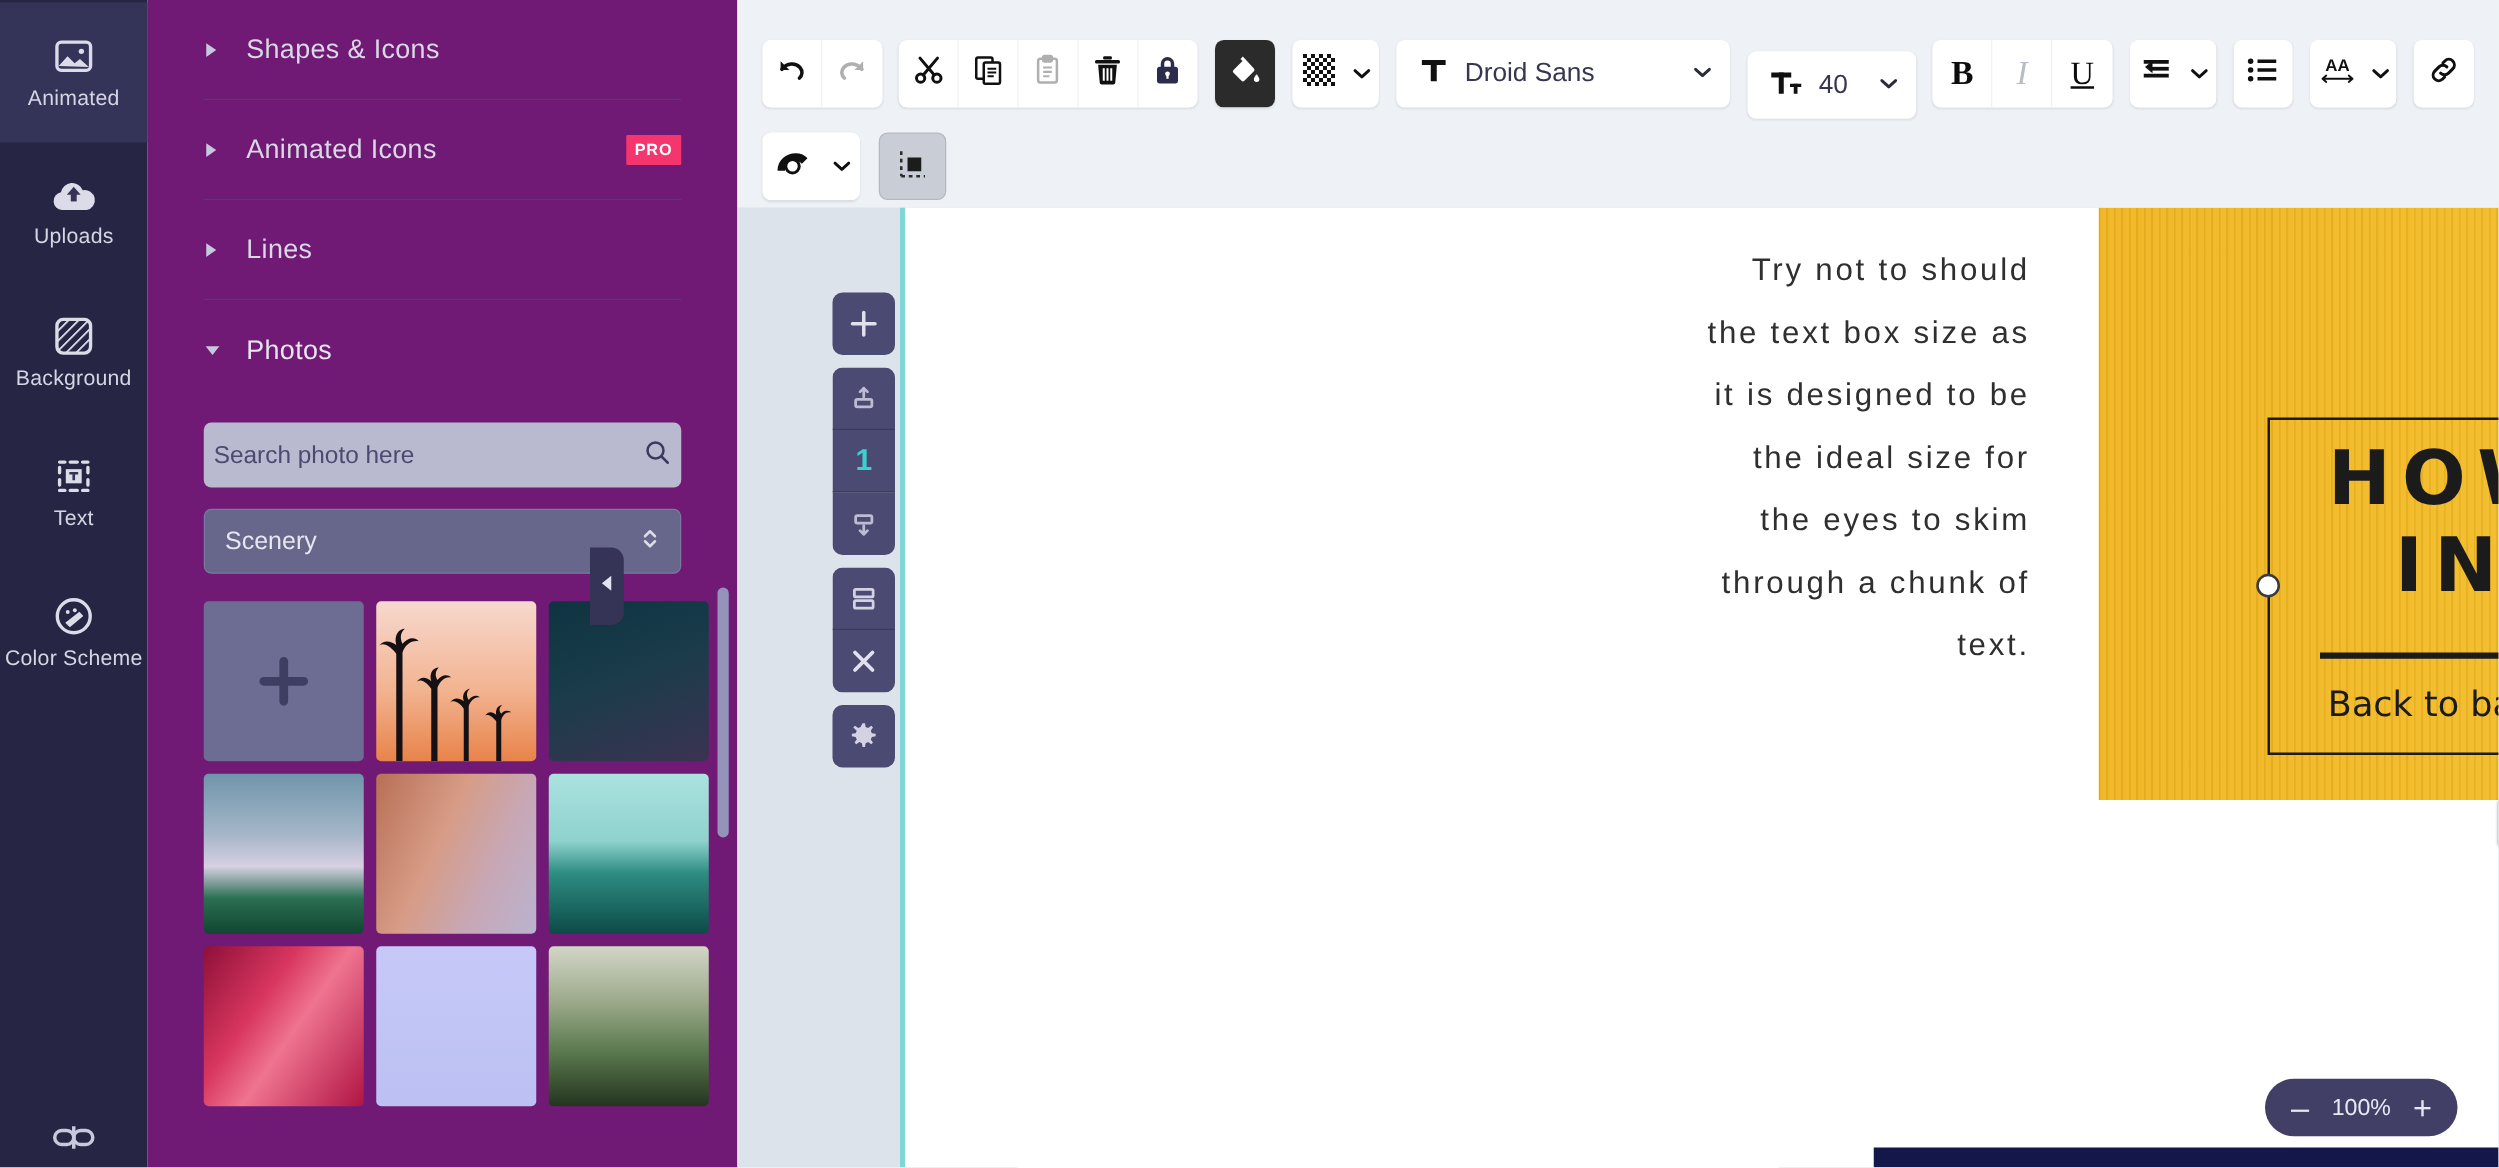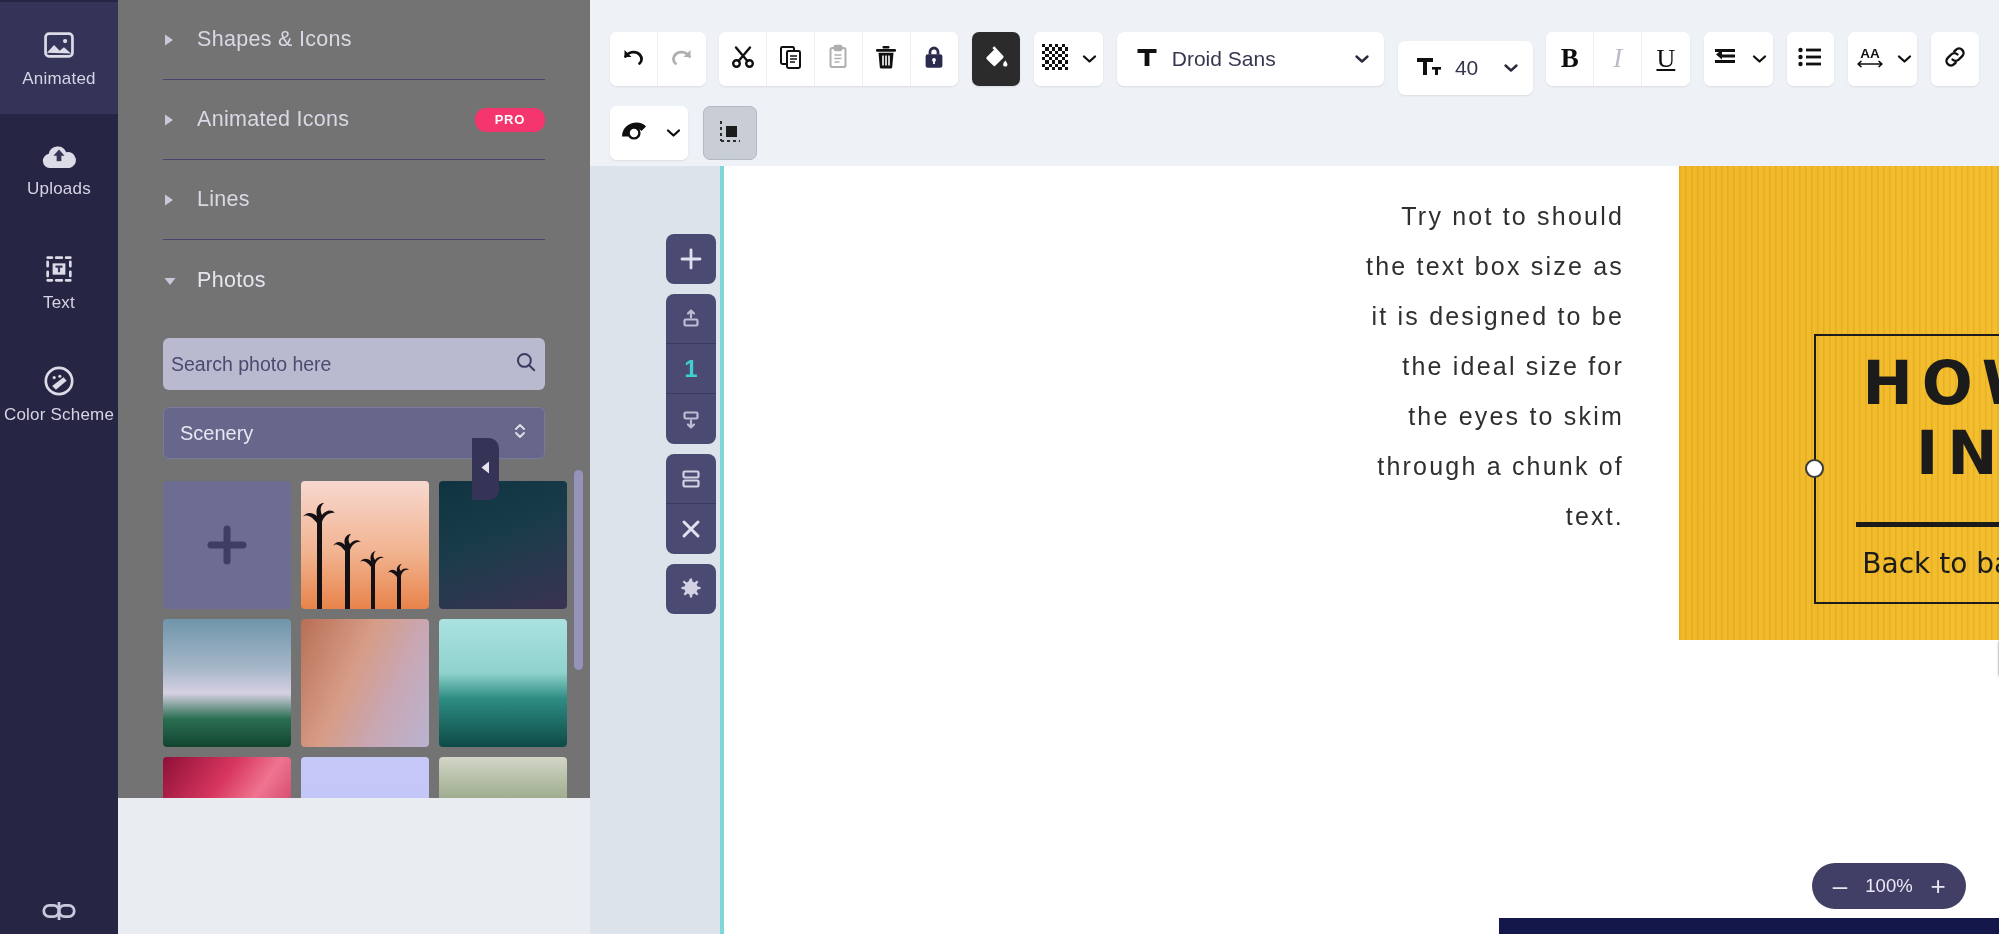--- a/index.html
+++ b/index.html
@@ -30,38 +30,38 @@
   .rail-item .ri-label {
     font-size: 17px; line-height: 19px; text-align: center; color: #d5d5e4;
     letter-spacing: .2px;
   }
   .rail-item svg { display: block; }
   .rail-bottom { position: absolute; bottom: 6px; left: 0; width: 118px;
      display: flex; justify-content: center; }
 
   
   .panel {
-    width: 472px; height: 798px; flex: 0 0 472px;
-    background: #737373;
+    width: 472px; height: 934px; flex: 0 0 472px;
+    background: #701a75;
     position: relative;
     overflow: hidden;
   }
   .panel-inner { padding: 0 45px; }
   .acc-row {
     height: 80px; display: flex; align-items: center; gap: 22px;
     border-bottom: 1px solid #45446b;
     cursor: pointer; position: relative;
   }
   .acc-row:first-child { border-top: none; }
   .acc-caret { width: 12px; height: 14px; flex: 0 0 12px; }
   .acc-label { font-size: 21.5px; color: #d9d9e6; letter-spacing: .3px; }
   .pro-badge {
     margin-left: auto; background: #f5356e; color: #fff;
     font-size: 13px; font-weight: bold; letter-spacing: .7px;
-    padding: 4px 20px 5px; border-radius: 11px;
+    padding: 4px 7px 5px; border-radius: 1px;
   }
   .acc-row.open .acc-label { color: #e6e6f0; }
 
   .search-box {
     margin-top: 18px;
     height: 52px; background: #b9b9cf; border-radius: 6px;
     display: flex; align-items: center; padding: 0 8px;
   }
   .search-box input {
     border: 0; outline: 0; background: transparent; flex: 1;
@@ -247,20 +247,33 @@
       <span>
         <svg width="36" height="30" viewBox="0 0 26 20" fill="#dcdce8">
           <path d="M20.5 18H6.2A5.2 5.2 0 0 1 5.6 7.7 6.6 6.6 0 0 1 18.2 6.5 4.9 4.9 0 0 1 20.5 18z"></path>
           <path d="M13 4.5l4 4.6H9z" fill="#353457"></path>
           <rect x="11.3" y="8" width="3.4" height="5" fill="#353457"></rect>
         </svg>
       </span>
       <span class="ri-label">Uploads</span>
     </div>
 
+    <div class="rail-item">
+      <span>
+        <svg width="34" height="34" viewBox="0 0 24 24">
+          <defs>
+            <pattern id="hatch" width="4" height="4" patternTransform="rotate(45)" patternUnits="userSpaceOnUse">
+              <line x1="0" y1="0" x2="0" y2="4" stroke="#dcdce8" stroke-width="2.1"></line>
+            </pattern>
+          </defs>
+          <rect x="2.5" y="2.5" width="19" height="19" rx="3.6" fill="url(#hatch)" stroke="#dcdce8" stroke-width="1.9"></rect>
+        </svg>
+      </span>
+      <span class="ri-label">Background</span>
+    </div>
 
     <div class="rail-item">
       <span>
         <svg width="34" height="34" viewBox="0 0 24 24" fill="none" stroke="#dcdce8" stroke-width="1.9">
           <path d="M4 4h3M10 4h4M17 4h3M20 7v3M20 14v3M20 20h-3M14 20h-4M7 20H4M4 17v-3M4 10V7" stroke-linecap="round"></path>
           <rect x="7.5" y="8" width="9" height="8" fill="#dcdce8" stroke="none"></rect>
           <path d="M9.5 10.3h5M12 10.3v4" stroke="#353457" stroke-width="1.5"></path>
         </svg>
       </span>
       <span class="ri-label">Text</span>

